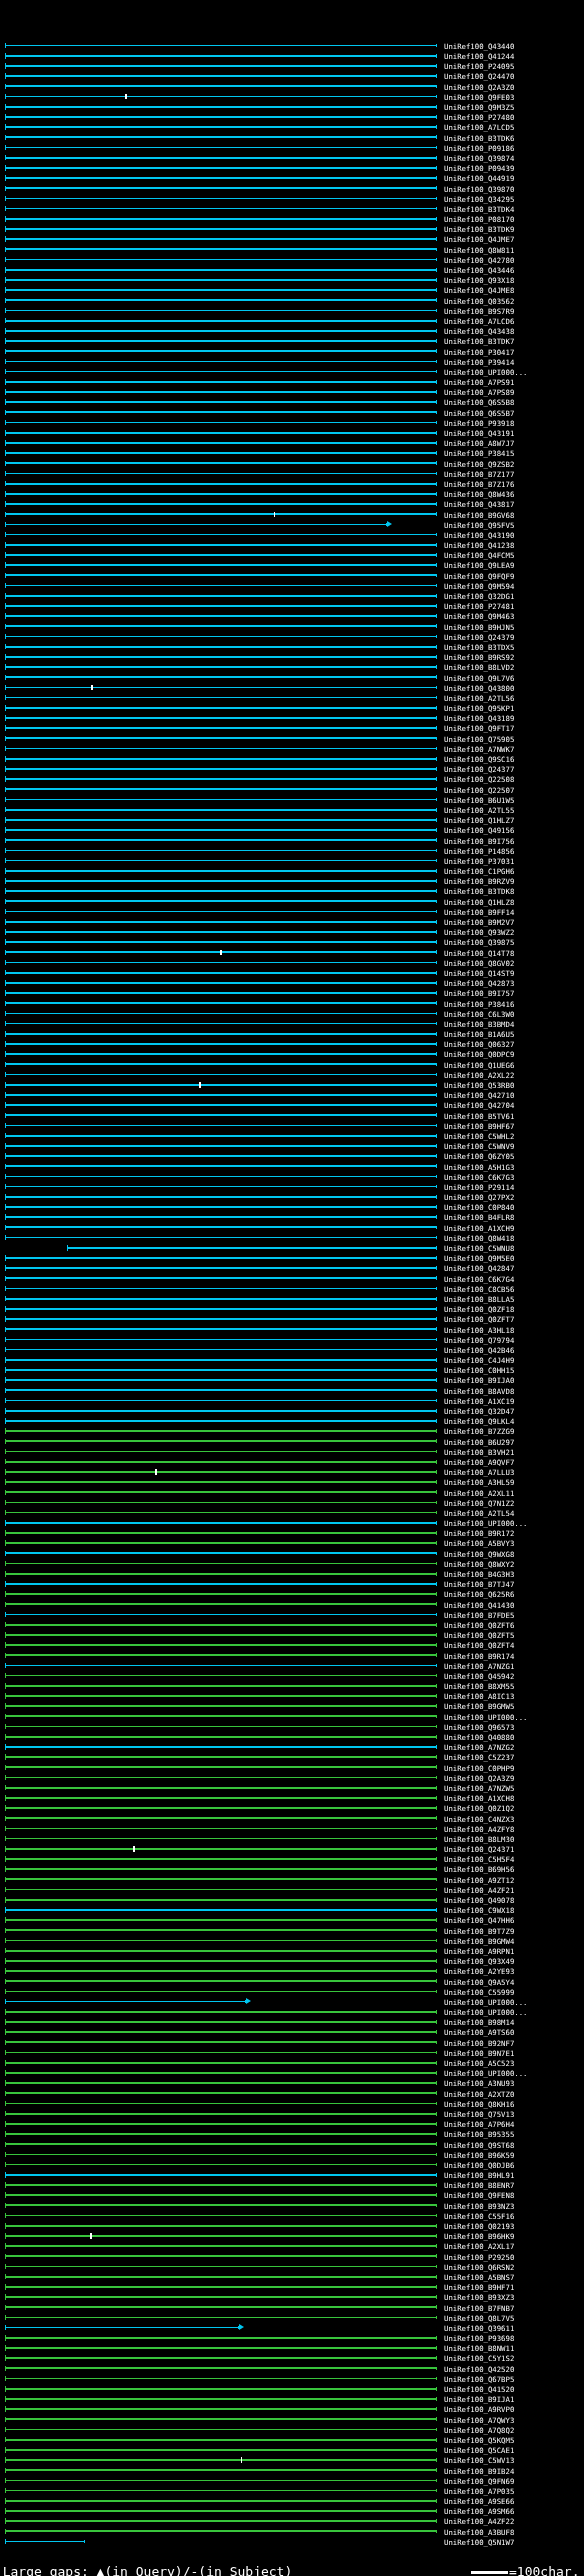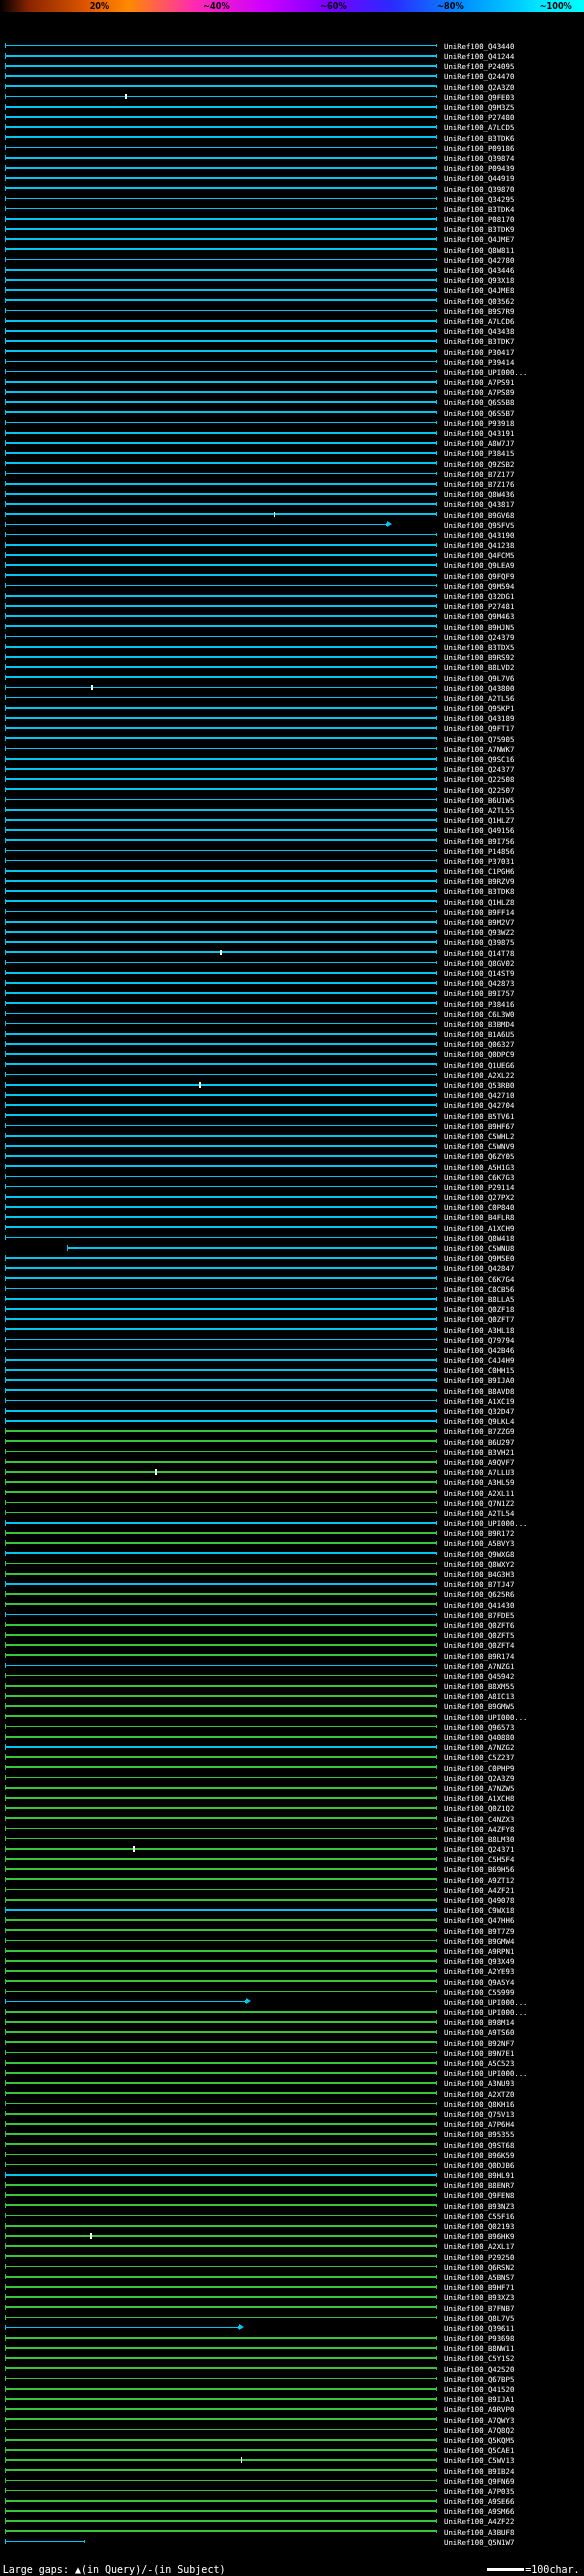--- a/index.html
+++ b/index.html
@@ -26,37 +26,30 @@
   .row{position:relative;height:10.2px;}
   .track{position:absolute;left:4.6px;top:0;width:432px;height:100%;}
   .bar{position:absolute;top:3.7px;height:1.8px;}
   .bar::before{content:"";position:absolute;left:0;top:-1.8px;width:0.9px;height:5.5px;background:inherit;}
   .bar::after{content:"";position:absolute;right:0;top:-0.9px;width:0.9px;height:3.7px;background:inherit;}
   .mark{position:absolute;top:-1.8px;width:1.8px;height:5.5px;background:#fff;}
   .arr{position:absolute;left:100%;top:-2.7px;width:0;height:0;
        border-top:3.7px solid transparent;border-bottom:3.7px solid transparent;border-left:5.5px solid;}
   .lbl{position:absolute;left:444px;top:0.9px;color:#fff;font-size:7.3px;line-height:9.1px;white-space:nowrap;}
   
-  .footer{position:absolute;top:2562px;left:0;width:585px;height:12px;color:#fff;font-size:10px;}
+  .footer{position:absolute;top:2562px;left:0;width:585px;height:12px;color:#fff;font-size:13px;}
   .fgaps{position:absolute;left:2.7px;top:1.8px;}
   .fscale{position:absolute;right:5.5px;top:1.8px;}
   .scalebar{display:inline-block;width:37px;height:2.7px;background:#fff;vertical-align:middle;margin-right:0.9px;}
 </style>
 </head>
 <body>
 
 <div id="screen">
 
-  <div class="key">
-    <span class="k0">20%</span>
-    <span class="k1">~40%</span>
-    <span class="k2">~60%</span>
-    <span class="k3">~80%</span>
-    <span class="k4">~100%</span>
-  </div>
 
 
   <div class="rows">
       <div class="row">
         <div class="track">
           <div class="bar" style="left: 0%; width: 100%; background: rgb(0, 198, 240);"></div>
         </div>
         <span class="lbl">UniRef100_Q43440</span>
       </div>
       <div class="row">

